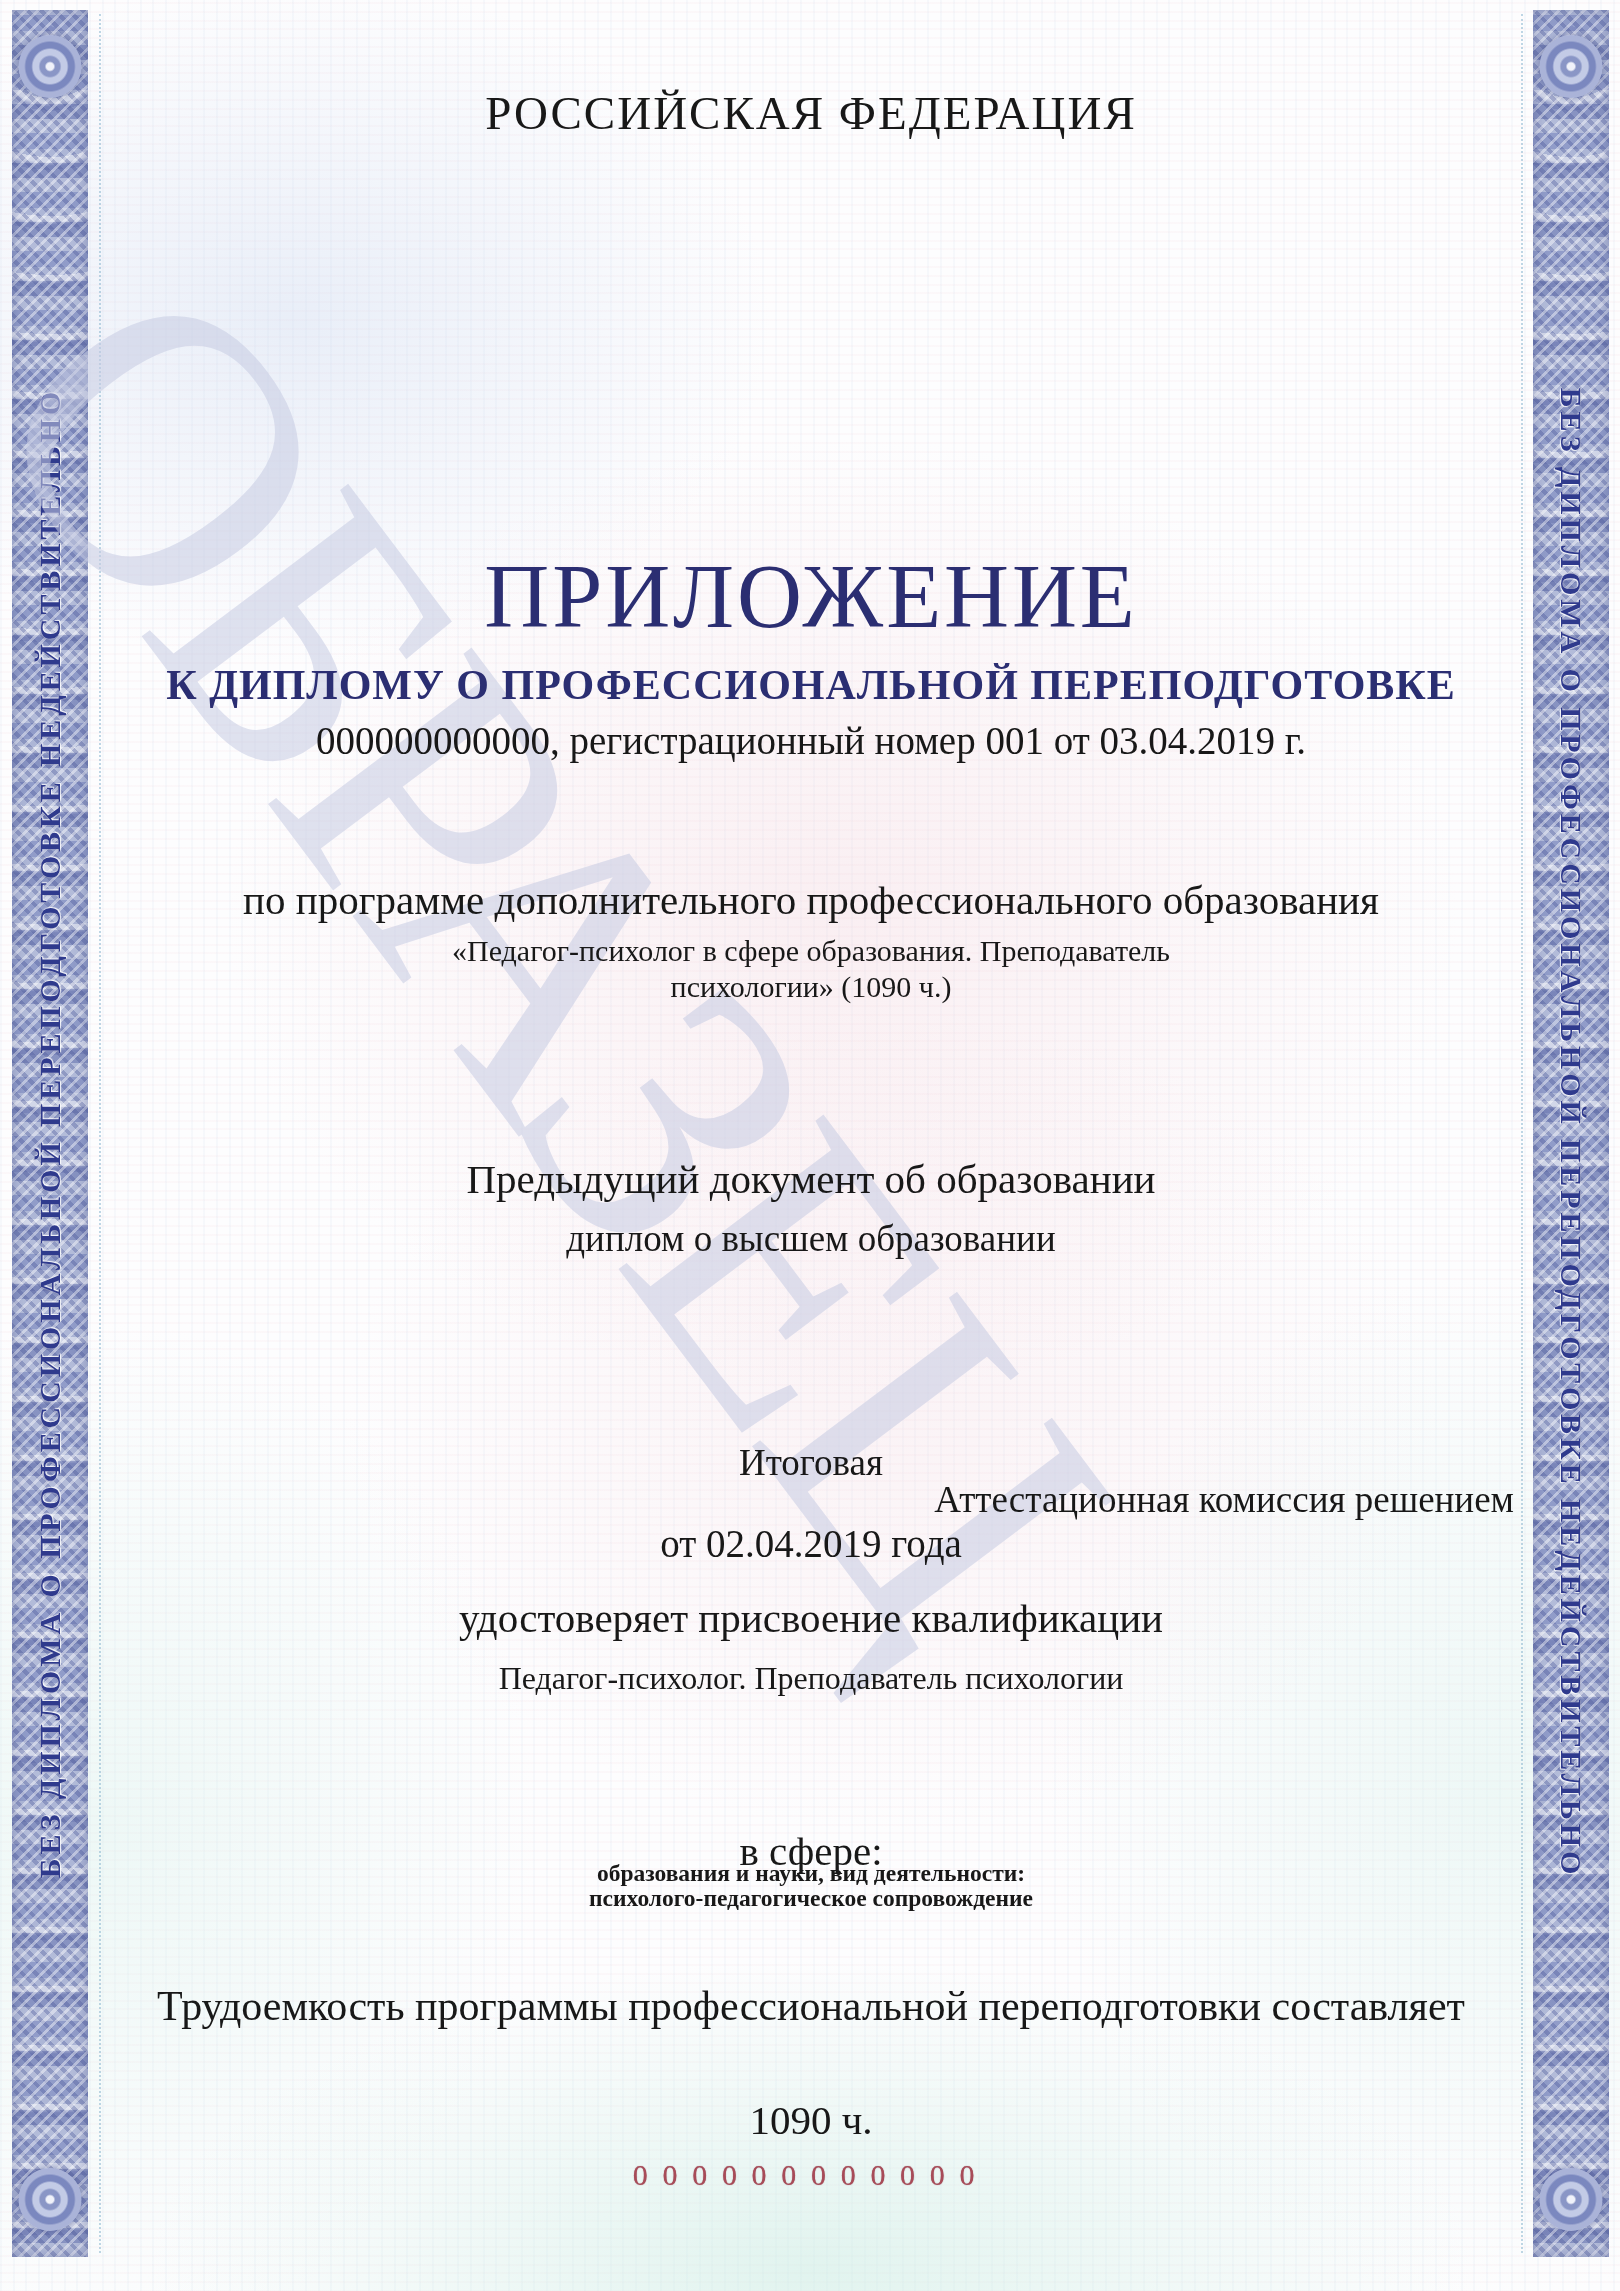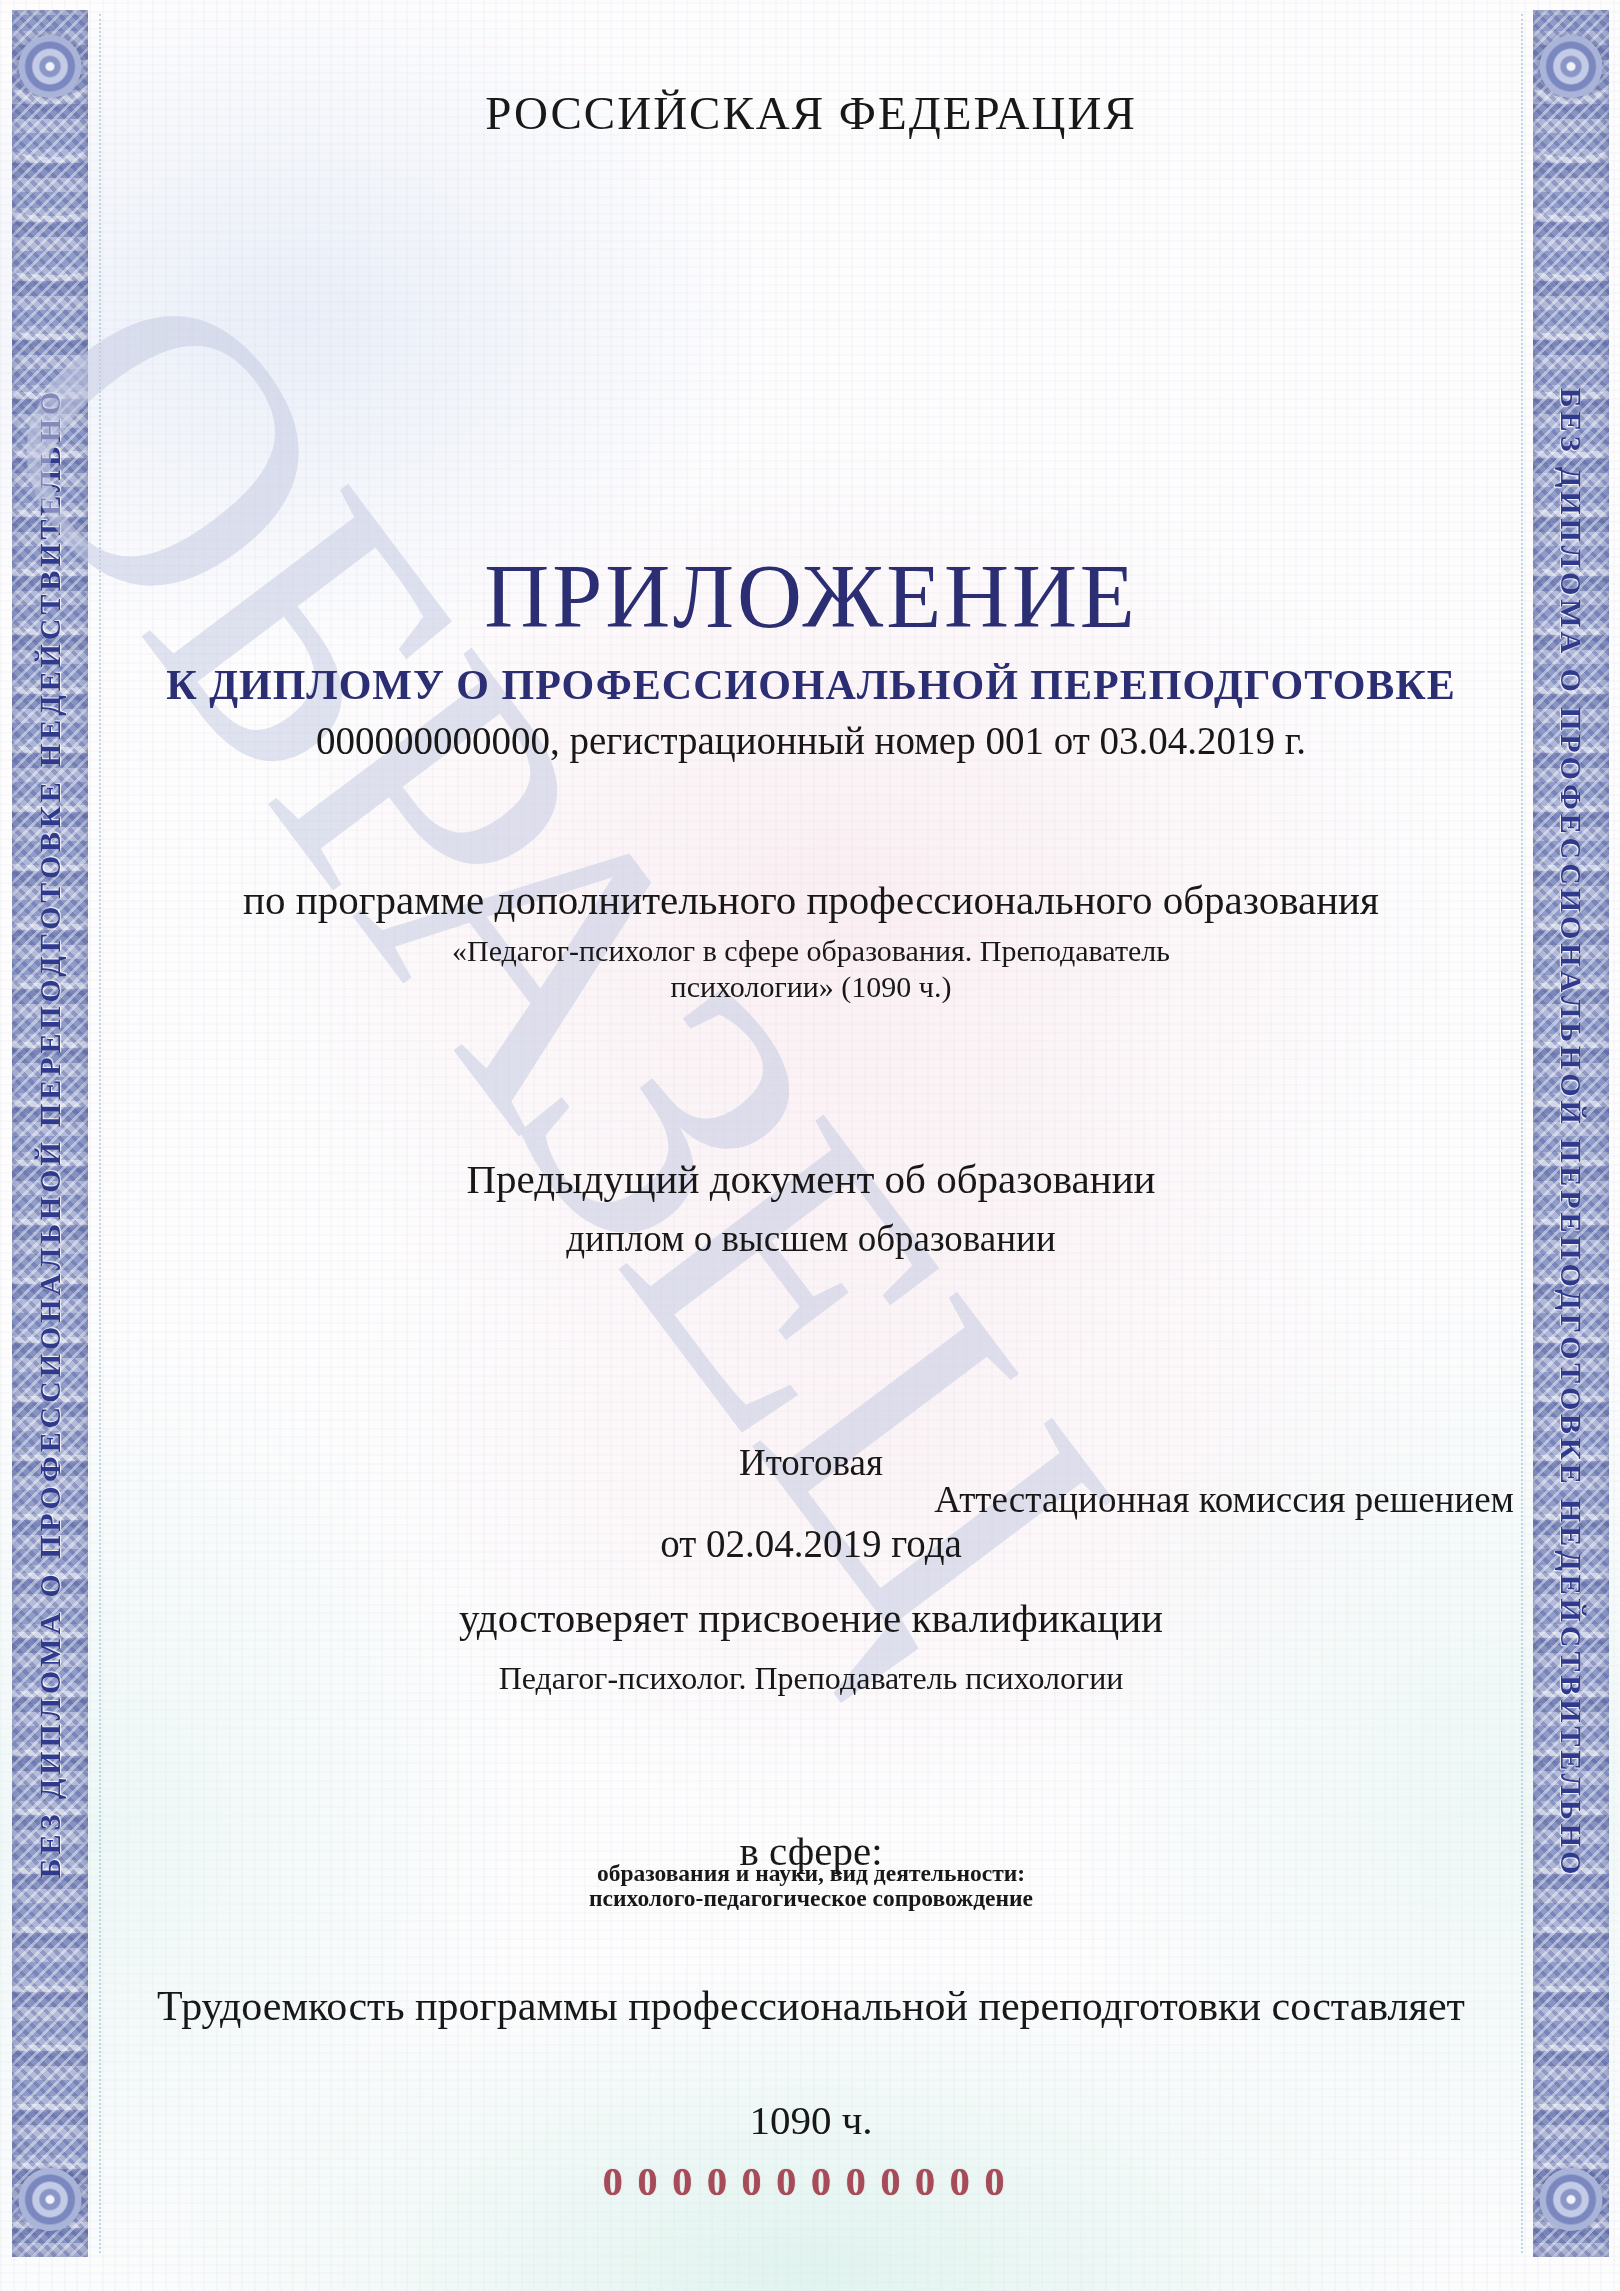--- a/index.html
+++ b/index.html
@@ -88,21 +88,21 @@
   .t-comm2{top:1478px;font-size:37px;text-align:right;}
   .t-comm3{top:1521px;font-size:39px;}
   .t-quallabel{top:1594px;font-size:41px;}
   .t-qualvalue{top:1660px;font-size:32px;}
   .t-rights1{top:1784px;font-size:41px;}
   .t-rights2{top:1827px;font-size:41px;}
   .t-sphere{top:1861px;font-size:23.5px;line-height:24.5px;font-weight:bold;}
   .t-workload{top:1982px;font-size:42px;}
   .t-hours{top:2096px;font-size:41px;}
   .t-serial{
-    top:2158px;font-size:40px;font-weight:bold;letter-spacing:14.7px;
+    top:2158px;font-size:30px;font-weight:normal;letter-spacing:14.7px;
     color:#a84b58;text-shadow:0 0 1px rgba(120,30,45,.6);text-align:center;
   }
 </style>
 </head>
 <body>
 
 <div class="page">
 
   <div class="band band-left">
     <div class="vtext">БЕЗ ДИПЛОМА О ПРОФЕССИОНАЛЬНОЙ ПЕРЕПОДГОТОВКЕ НЕДЕЙСТВИТЕЛЬНО</div>

